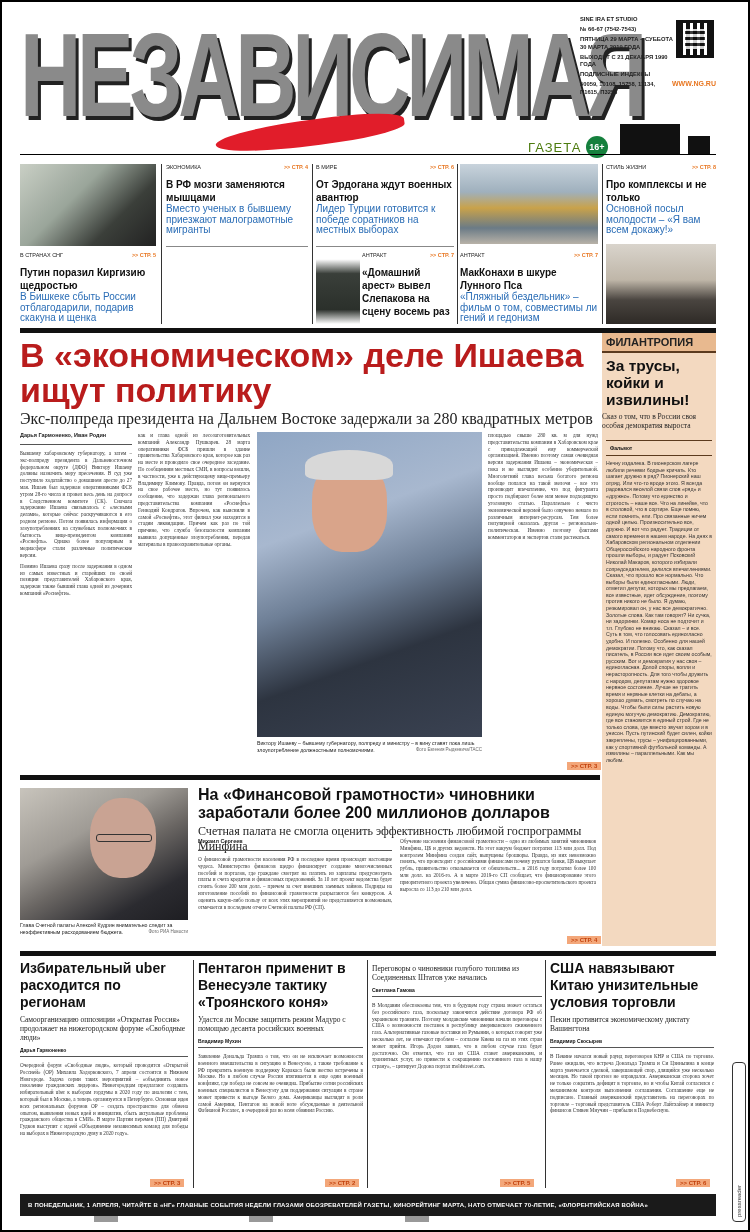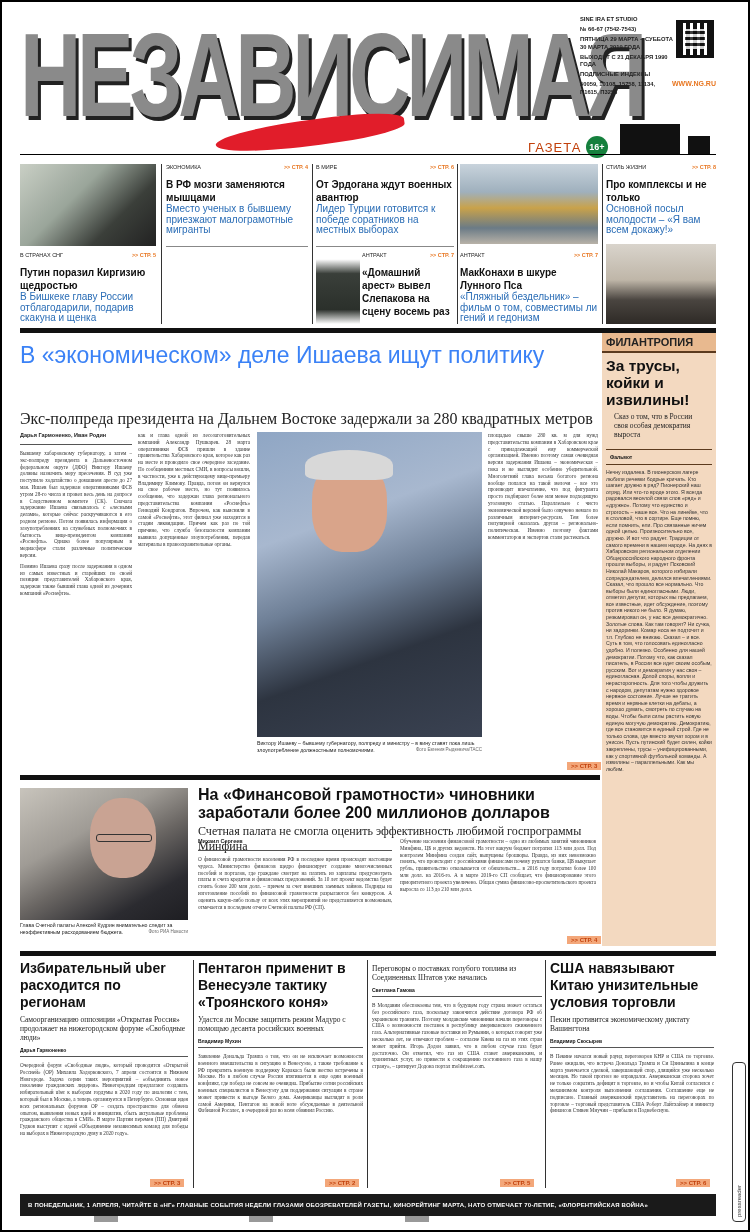--- a/index.html
+++ b/index.html
@@ -2,21 +2,21 @@
 <html><head>
 <meta charset="utf-8">
 <style>
 *{box-sizing:border-box;margin:0;padding:0}
 body{width:750px;height:1232px;background:#fff;font-family:"Liberation Sans",sans-serif;color:#111;position:relative;overflow:hidden}
 .page{position:absolute;left:0;top:0;width:750px;height:1232px;border:2px solid #000;background:#fff}
 
 .masthead{position:absolute;left:18px;top:10px;width:700px;height:140px}
 .logo{position:absolute;left:0;top:8px;font-family:"Liberation Sans",sans-serif;font-weight:bold;font-size:118px;line-height:110px;letter-spacing:-6px;color:#8a8a8a;transform:scaleX(0.72);transform-origin:left top;text-shadow:4px 4px 0 #222;white-space:nowrap}
 .swoosh{position:absolute;left:195px;top:108px;width:190px;height:26px;background:#e11d2a;border-radius:50% 50% 40% 60%;transform:rotate(-8deg)}
-.gazeta{position:absolute;left:508px;top:128px;font-size:13px;color:#c2410c;letter-spacing:1px}
+.gazeta{position:absolute;left:508px;top:128px;font-size:13px;color:#4d7c0f;letter-spacing:1px}
 .age{position:absolute;left:566px;top:124px;width:22px;height:22px;border-radius:50%;background:#15803d;color:#fff;font-size:9px;font-weight:bold;display:flex;align-items:center;justify-content:center}
 .issue{position:absolute;left:560px;top:4px;width:95px;font-size:5.8px;line-height:7.2px;color:#222;font-weight:bold}
 .issue div{margin-bottom:3px}
 .qr{position:absolute;left:656px;top:8px;width:38px;height:38px;background:
  repeating-linear-gradient(90deg,#111 0 4px,#fff 4px 7px),#111;border:3px solid #111}
 .qr:after{content:"";position:absolute;inset:6px;background:repeating-linear-gradient(0deg,#fff 0 3px,#111 3px 6px);opacity:.8}
 .site{position:absolute;left:652px;top:68px;font-size:7px;color:#e87722;font-weight:bold}
 .barcode{position:absolute;left:600px;top:112px;width:60px;height:30px;background:#111}
 .barcode2{position:absolute;left:668px;top:124px;width:22px;height:18px;background:#111}
 .mast-rule{position:absolute;left:18px;top:152px;width:696px;height:1px;background:#000}
@@ -25,31 +25,31 @@
 .tz{position:absolute}
 .tz .sec{font-size:5.5px;color:#222;text-transform:uppercase;display:flex;justify-content:space-between}
 .tz .pg{color:#e87722;font-weight:bold}
 .tz .h{font-size:10px;font-weight:bold;line-height:13px;color:#111;margin-top:8px}
 .tz .s{font-size:10px;line-height:10.5px;color:#2a6db6}
 .photo{position:absolute;background:#777;overflow:hidden}
 .vsep{position:absolute;width:1px;background:#333}
 .hsep{position:absolute;height:1px;background:#888}
 .thick-rule{position:absolute;left:18px;width:696px;height:5px;background:#111}
 
-.main-h{position:absolute;left:18px;top:336px;width:580px;font-size:23px;line-height:35px;font-weight:normal;color:#3b82f6}
+.main-h{position:absolute;left:18px;top:336px;width:580px;font-size:34px;line-height:35px;font-weight:bold;color:#b91c1c}
 .main-sub{position:absolute;left:18px;top:408px;width:580px;font-family:"Liberation Serif",serif;font-size:16px;color:#222}
 .byline{font-size:5.5px;font-weight:bold;color:#222;line-height:7px}
 .body-txt{font-family:"Liberation Serif",serif;font-size:5.2px;line-height:6.8px;color:#333;text-align:justify}
 .col{position:absolute;overflow:hidden}
 .pagebtn{position:absolute;background:#f3a77a;color:#c2410c;font-size:6px;font-weight:bold;padding:1px 4px}
 
 .sidebar{position:absolute;left:600px;top:331px;width:114px;height:613px;background:#f3d9c0}
 .sidebar .tag{background:#e8b98f;font-size:11px;font-weight:bold;padding:3px 4px;color:#222;border-bottom:2px solid #5b3a1e}
 .sidebar .sh{font-size:15.5px;font-weight:bold;line-height:17px;padding:4px 4px 0;color:#111}
-.sidebar .ss{font-family:"Liberation Serif",serif;font-size:7.5px;line-height:9px;padding:4px 12px;color:#222}
+.sidebar .ss{font-family:"Liberation Serif",serif;font-size:7.5px;line-height:9px;padding:4px 0;color:#222}
 .sidebar .by{font-size:5px;font-weight:bold;padding:4px;border-top:1px solid #5b3a1e;margin:6px 4px 0;border-bottom:1px solid #5b3a1e}
 .sidebar .bt{font-size:5.2px;line-height:6.6px;padding:4px;color:#333}
 
 .fin-h{position:absolute;left:196px;top:784px;width:400px;font-size:16px;line-height:18px;font-weight:bold;color:#111}
 .fin-sub{position:absolute;left:196px;top:822px;width:400px;font-family:"Liberation Serif",serif;font-size:12px;color:#222}
 .caption{font-size:5.2px;line-height:6.5px;color:#222}
 .credit{font-size:4.5px;color:#666;float:right}
 
 .bot{position:absolute;top:958px;height:225px}
 .bot .h{font-size:14px;font-weight:bold;line-height:17px;color:#111}
@@ -123,21 +123,21 @@
 
     <div class="hsep" style="left:146px;top:86px;width:142px"></div>
     <div class="hsep" style="left:296px;top:86px;width:138px"></div>
 
     <div class="tz" style="left:0;top:92px;width:136px">
       <div class="sec">
           <span>В СТРАНАХ СНГ</span>
           <span class="pg">&gt;&gt; СТР. 5</span>
         </div>
       <div class="h">Путин поразил Киргизию щедростью</div>
-      <div class="s">В Бишкеке главу России отблагодарили, подарив скакуна и щенка</div>
+      <div class="s">В Бишкеке сбыть России отблагодарили, подарив скакуна и щенка</div>
     </div>
     <div class="photo" style="left:296px;top:92px;width:44px;height:72px;background:linear-gradient(180deg,#fff 0%,#fff 10%,#3a3f3a 30%,#2b302b 80%,#fff 100%)"></div>
     <div class="tz" style="left:342px;top:92px;width:92px">
       <div class="sec">
           <span>АНТРАКТ</span>
           <span class="pg">&gt;&gt; СТР. 7</span>
         </div>
       <div class="h">«Домашний арест» вывел Слепакова на сцену восемь раз</div>
     </div>
     <div class="vsep" style="left:437px;top:4px;height:160px"></div>
@@ -222,21 +222,21 @@
   <div class="bot" style="left:196px;width:165px">
     <div class="h">Пентагон применит в Венесуэле тактику «Троянского коня»</div>
     <div class="s">Удастся ли Москве защитить режим Мадуро с помощью десанта российских военных</div>
     <div class="by">Владимир Мухин</div>
     <div class="bt body-txt" style="height:118px;overflow:hidden">Заявление Дональда Трампа о том, что он не исключает возможности военного вмешательства в ситуацию в Венесуэле, а также требование к РФ прекратить военную поддержку Каракаса были жестко встречены в Москве. Но в любом случае Россия втягивается в еще один военный конфликт, где победа не совсем не очевидна. Прибытие сотни российских военных специалистов в Венесуэлу для поддержания ситуации в стране может привести к выгоде Белого дома. Американцы выглядят в роли самой Америки, Пентагон на новой ноте обсуждаемые в деятельной Фабианой Росалес, в очередной раз во всем обвинил Россию.</div>
   </div>
   <div class="pagebtn" style="left:323px;top:1177px">&gt;&gt; СТР. 2</div>
   <div class="vsep" style="left:365px;top:958px;height:228px"></div>
 
   <div class="bot" style="left:370px;width:170px">
-    <div class="s">Переговоры о поставках голубого топлива из Соединенных Штатов уже начались</div>
+    <div class="s">Переговоры о чиновники голубого топлива из Соединенных Штатов уже начались</div>
     <div class="by">Светлана Гамова</div>
     <div class="bt body-txt" style="height:140px;overflow:hidden">В Молдавии обеспокоены тем, что в будущем году страна может остаться без российского газа, поскольку закончится действие договора РФ об украинском транзите. Поэтому молдавские чиновники начали переговоры с США о возможности поставок в республику американского сжиженного газа. Альтернативные газовые поставки из Румынии, о которых говорят уже несколько лет, не отвечают проблем – согласие Киева на газ из этих стран может прийти. Игорь Додон заявил, что в любом случае газа будет достаточно. Он отметил, что газ из США станет американским, и транзитных услуг, но привести к сокращению постоянного газа в нашу страну», – цитирует Додона портал moldstreet.com.</div>
   </div>
   <div class="pagebtn" style="left:498px;top:1177px">&gt;&gt; СТР. 5</div>
   <div class="vsep" style="left:543px;top:958px;height:228px"></div>
 
   <div class="bot" style="left:548px;width:164px">
     <div class="h">США навязывают Китаю унизительные условия торговли</div>
     <div class="s">Пекин противится экономическому диктату Вашингтона</div>
     <div class="by">Владимир Скосырев</div>

